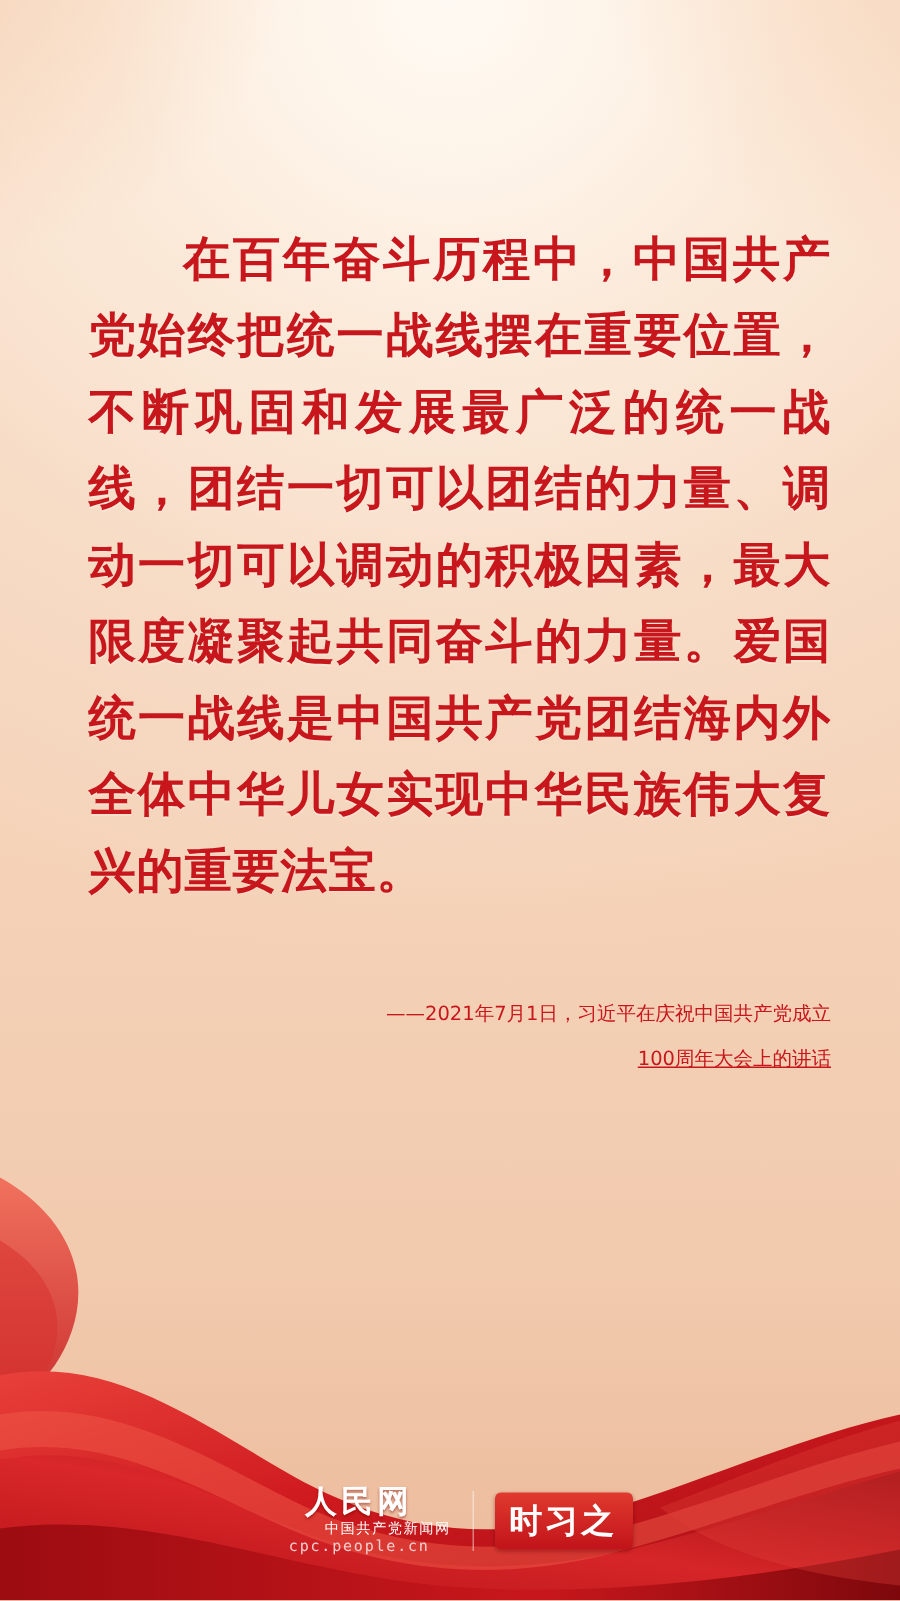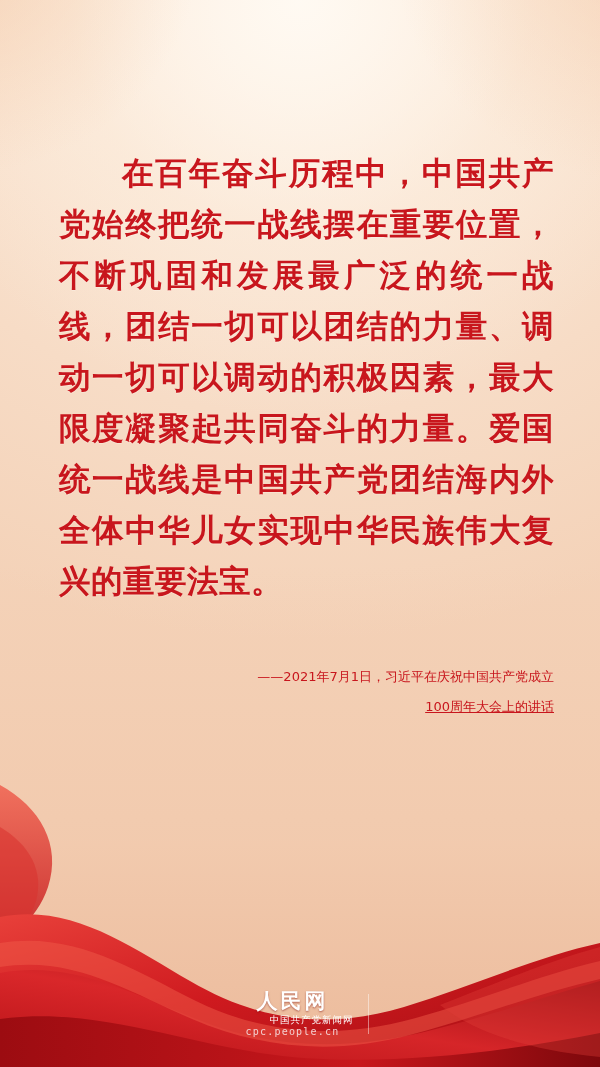--- a/index.html
+++ b/index.html
@@ -225,15 +225,18 @@
     <span class="attr-line2">100周年大会上的讲话</span>
   </div>
 
   <div class="footer">
     <div class="logo-people">
       <span class="cn">人民网</span>
       <span class="sub">中国共产党新闻网</span>
       <span class="url">cpc.people.cn</span>
     </div>
     <div class="divider-v"></div>
+    <div class="logo-shixi">
+      <span>时习之</span>
+    </div>
   </div>
 
 </div>
 
 </body></html>

